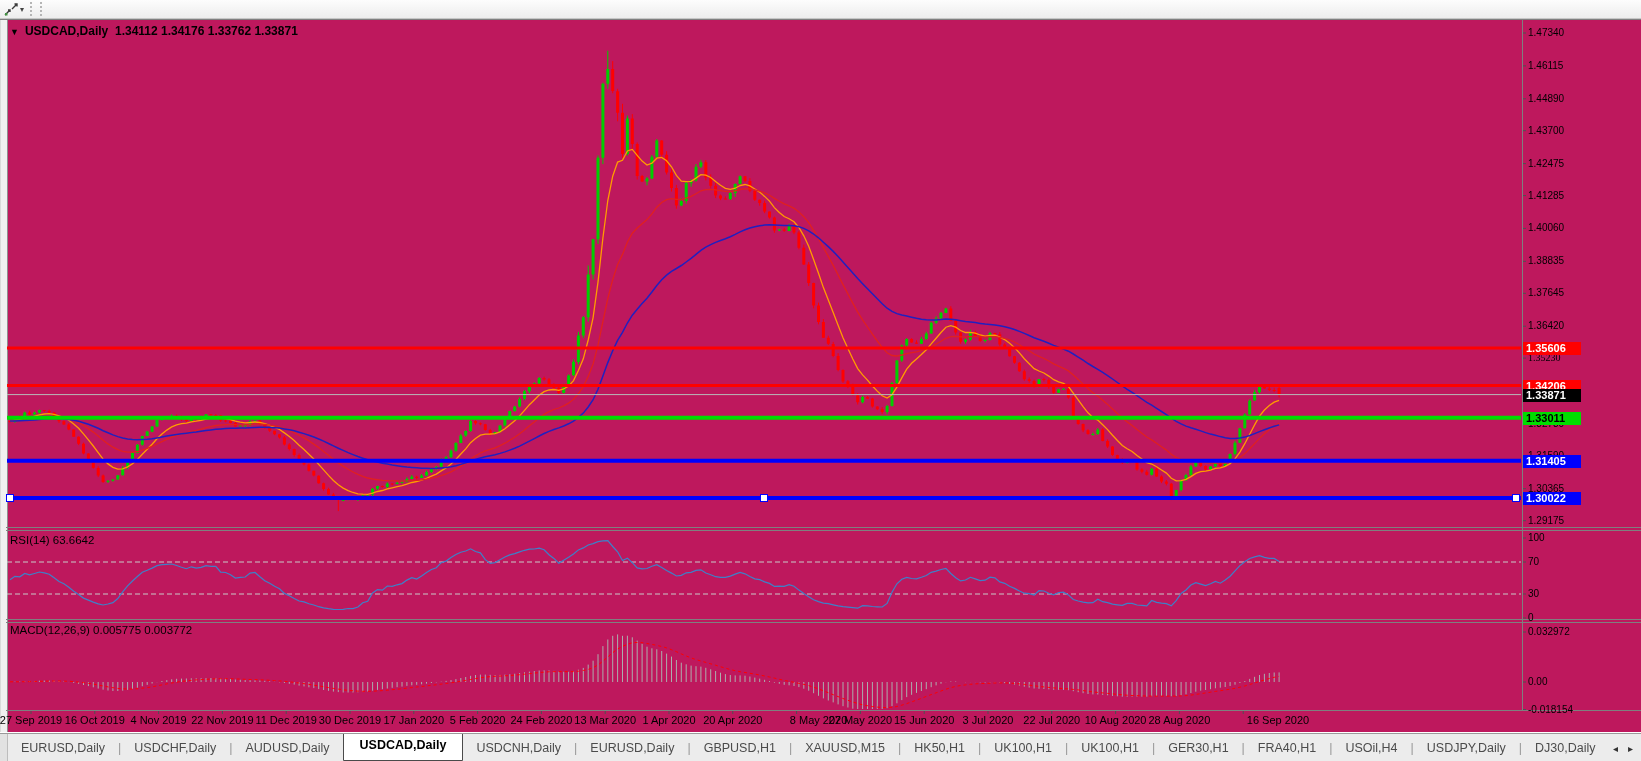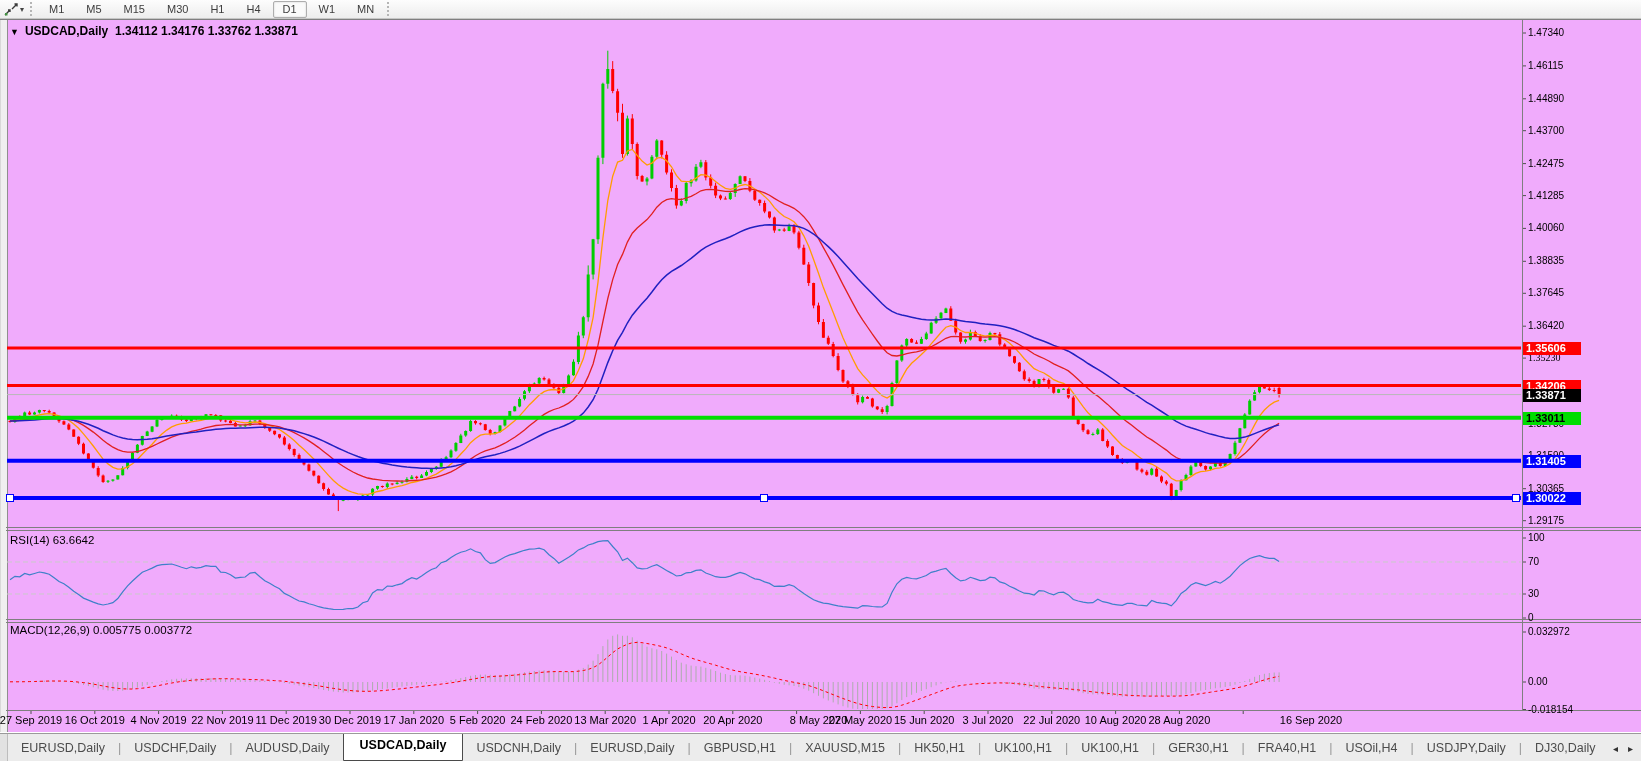--- a/index.html
+++ b/index.html
@@ -9,21 +9,21 @@
   
   #toolbar{position:absolute;left:0;top:0;width:1641px;height:18px;
     background:linear-gradient(#fdfdfd,#ededed);border-bottom:1px solid #c6c6c6;
     display:flex;align-items:center;font-size:11px;color:#333;}
   .tb-icon{width:18px;height:16px;margin-left:2px;display:flex;align-items:center;justify-content:center;}
   .tb-caret{font-size:8px;color:#444;margin:0 4px 0 0;}
   .tb-grip{height:14px;border-left:2px dotted #b5b5b5;margin:0 6px 0 2px;}
   .tfbtn{padding:1px 9px 2px;margin:0 1px;border:1px solid transparent;border-radius:2px;cursor:default;color:#3c3c3c;}
   .tfbtn.active{background:#fafafa;border-color:#aeaeae;box-shadow:inset 0 0 2px #cfcfcf;}
   
-  #chartwin{position:absolute;left:0;top:19px;width:1641px;height:713px;background:#f0abfc;}
+  #chartwin{position:absolute;left:0;top:19px;width:1641px;height:713px;background:#be185d;}
   #leftstrip{position:absolute;left:0;top:0;width:6px;height:713px;background:#f0f0f0;
     border-right:1px solid #8f8f8f;border-left:1px solid #d9d9d9;}
   #plot{position:absolute;left:0;top:0;z-index:1;}
   .sep{position:absolute;left:6px;width:1635px;height:1px;background:#7f7f7f;z-index:2;}
   #vaxis-border{position:absolute;left:1522px;top:0;width:1px;height:692px;background:#7f7f7f;z-index:2;}
   #win-top{position:absolute;left:0;top:0;width:1641px;height:1px;background:#7f7f7f;z-index:2;}
   #title{position:absolute;left:10px;top:5px;z-index:3;font-size:12px;font-weight:bold;color:#000;white-space:nowrap;}
   #title .caret{font-size:9px;margin-right:6px;font-weight:normal;}
   .ind-label{position:absolute;left:10px;z-index:3;font-size:11.5px;color:#000;white-space:nowrap;}
   #rsi-label{top:515px;}
@@ -54,31 +54,20 @@
   <div id="toolbar">
     <div class="tb-icon">
       <svg width="15" height="15" viewBox="0 0 15 15">
         <path d="M1 13 L6 8 M4 8 L6 8 L6 10" stroke="#3a3a3a" stroke-width="1.4" fill="none"></path>
         <path d="M8 7 L13 2 M13 4.5 L13 2 L10.5 2" stroke="#3a3a3a" stroke-width="1.4" fill="none"></path>
         <rect x="1" y="11" width="2.5" height="2.5" fill="#3f8f3f"></rect>
       </svg>
     </div>
     <div class="tb-caret">▾</div>
     <div class="tb-grip"></div>
-    <div id="tf-buttons" style="display: flex;">
-        <div class="tfbtn">M1</div>
-        <div class="tfbtn">M5</div>
-        <div class="tfbtn">M15</div>
-        <div class="tfbtn">M30</div>
-        <div class="tfbtn">H1</div>
-        <div class="tfbtn">H4</div>
-        <div class="tfbtn active">D1</div>
-        <div class="tfbtn">W1</div>
-        <div class="tfbtn">MN</div>
-      </div>
     <div class="tb-grip"></div>
   </div>
 
   <div id="chartwin">
     <svg id="plot" width="1641" height="713">
         <defs>
           <clipPath id="cpMain">
             <rect x="7" y="1" width="1514" height="506"></rect>
           </clipPath>
           <clipPath id="cpRsi">
@@ -174,21 +163,21 @@
         <div class="date-label" style="left: 605.2px;">13 Mar 2020</div>
         <div class="date-label" style="left: 669px;">1 Apr 2020</div>
         <div class="date-label" style="left: 732.8px;">20 Apr 2020</div>
         <div class="date-label" style="left: 796.6px; padding-left: 44px;">8 May 2020</div>
         <div class="date-label" style="left: 860.4px;">27 May 2020</div>
         <div class="date-label" style="left: 924.2px;">15 Jun 2020</div>
         <div class="date-label" style="left: 988px;">3 Jul 2020</div>
         <div class="date-label" style="left: 1051.8px;">22 Jul 2020</div>
         <div class="date-label" style="left: 1115.6px;">10 Aug 2020</div>
         <div class="date-label" style="left: 1179.4px;">28 Aug 2020</div>
-        <div class="date-label" style="left: 1311px;">16 Sep 2020</div>
+        <div class="date-label" style="left: 1278px;">16 Sep 2020</div>
       </div>
   </div>
 
   <div id="tabbar">
     <div class="tab-grip"></div>
     <div id="tabs">
         <div class="tab">EURUSD,Daily</div>
         <div class="tab-sep">|</div>
         <div class="tab">USDCHF,Daily</div>
         <div class="tab-sep">|</div>

